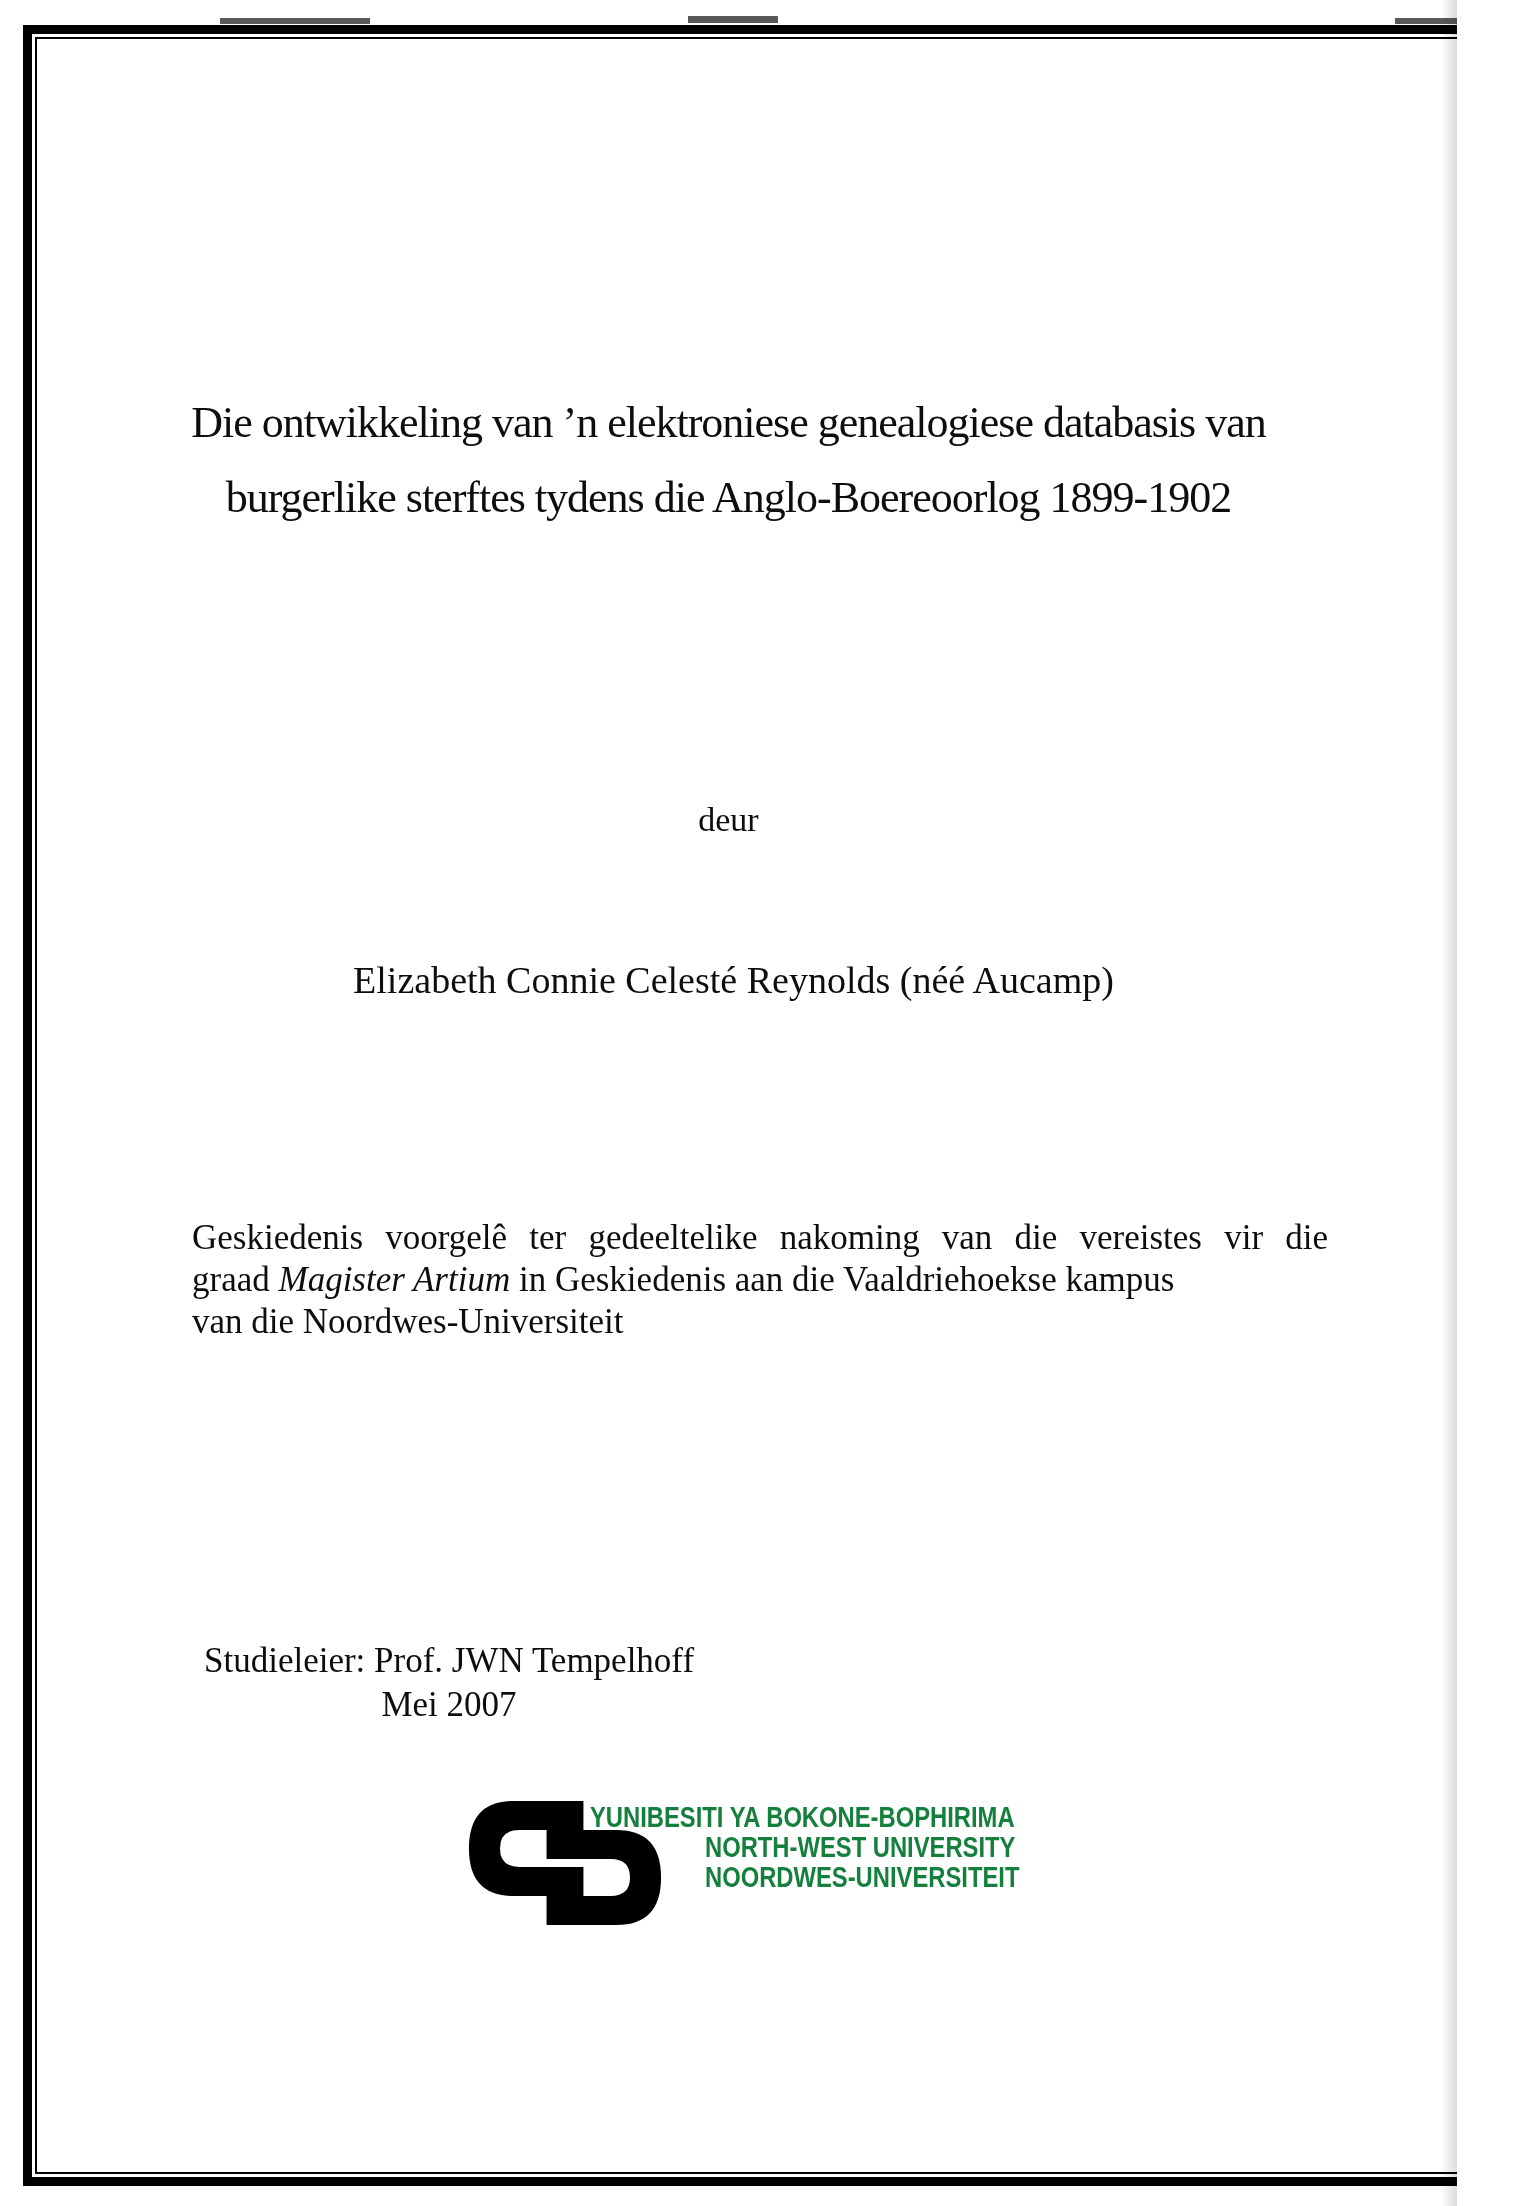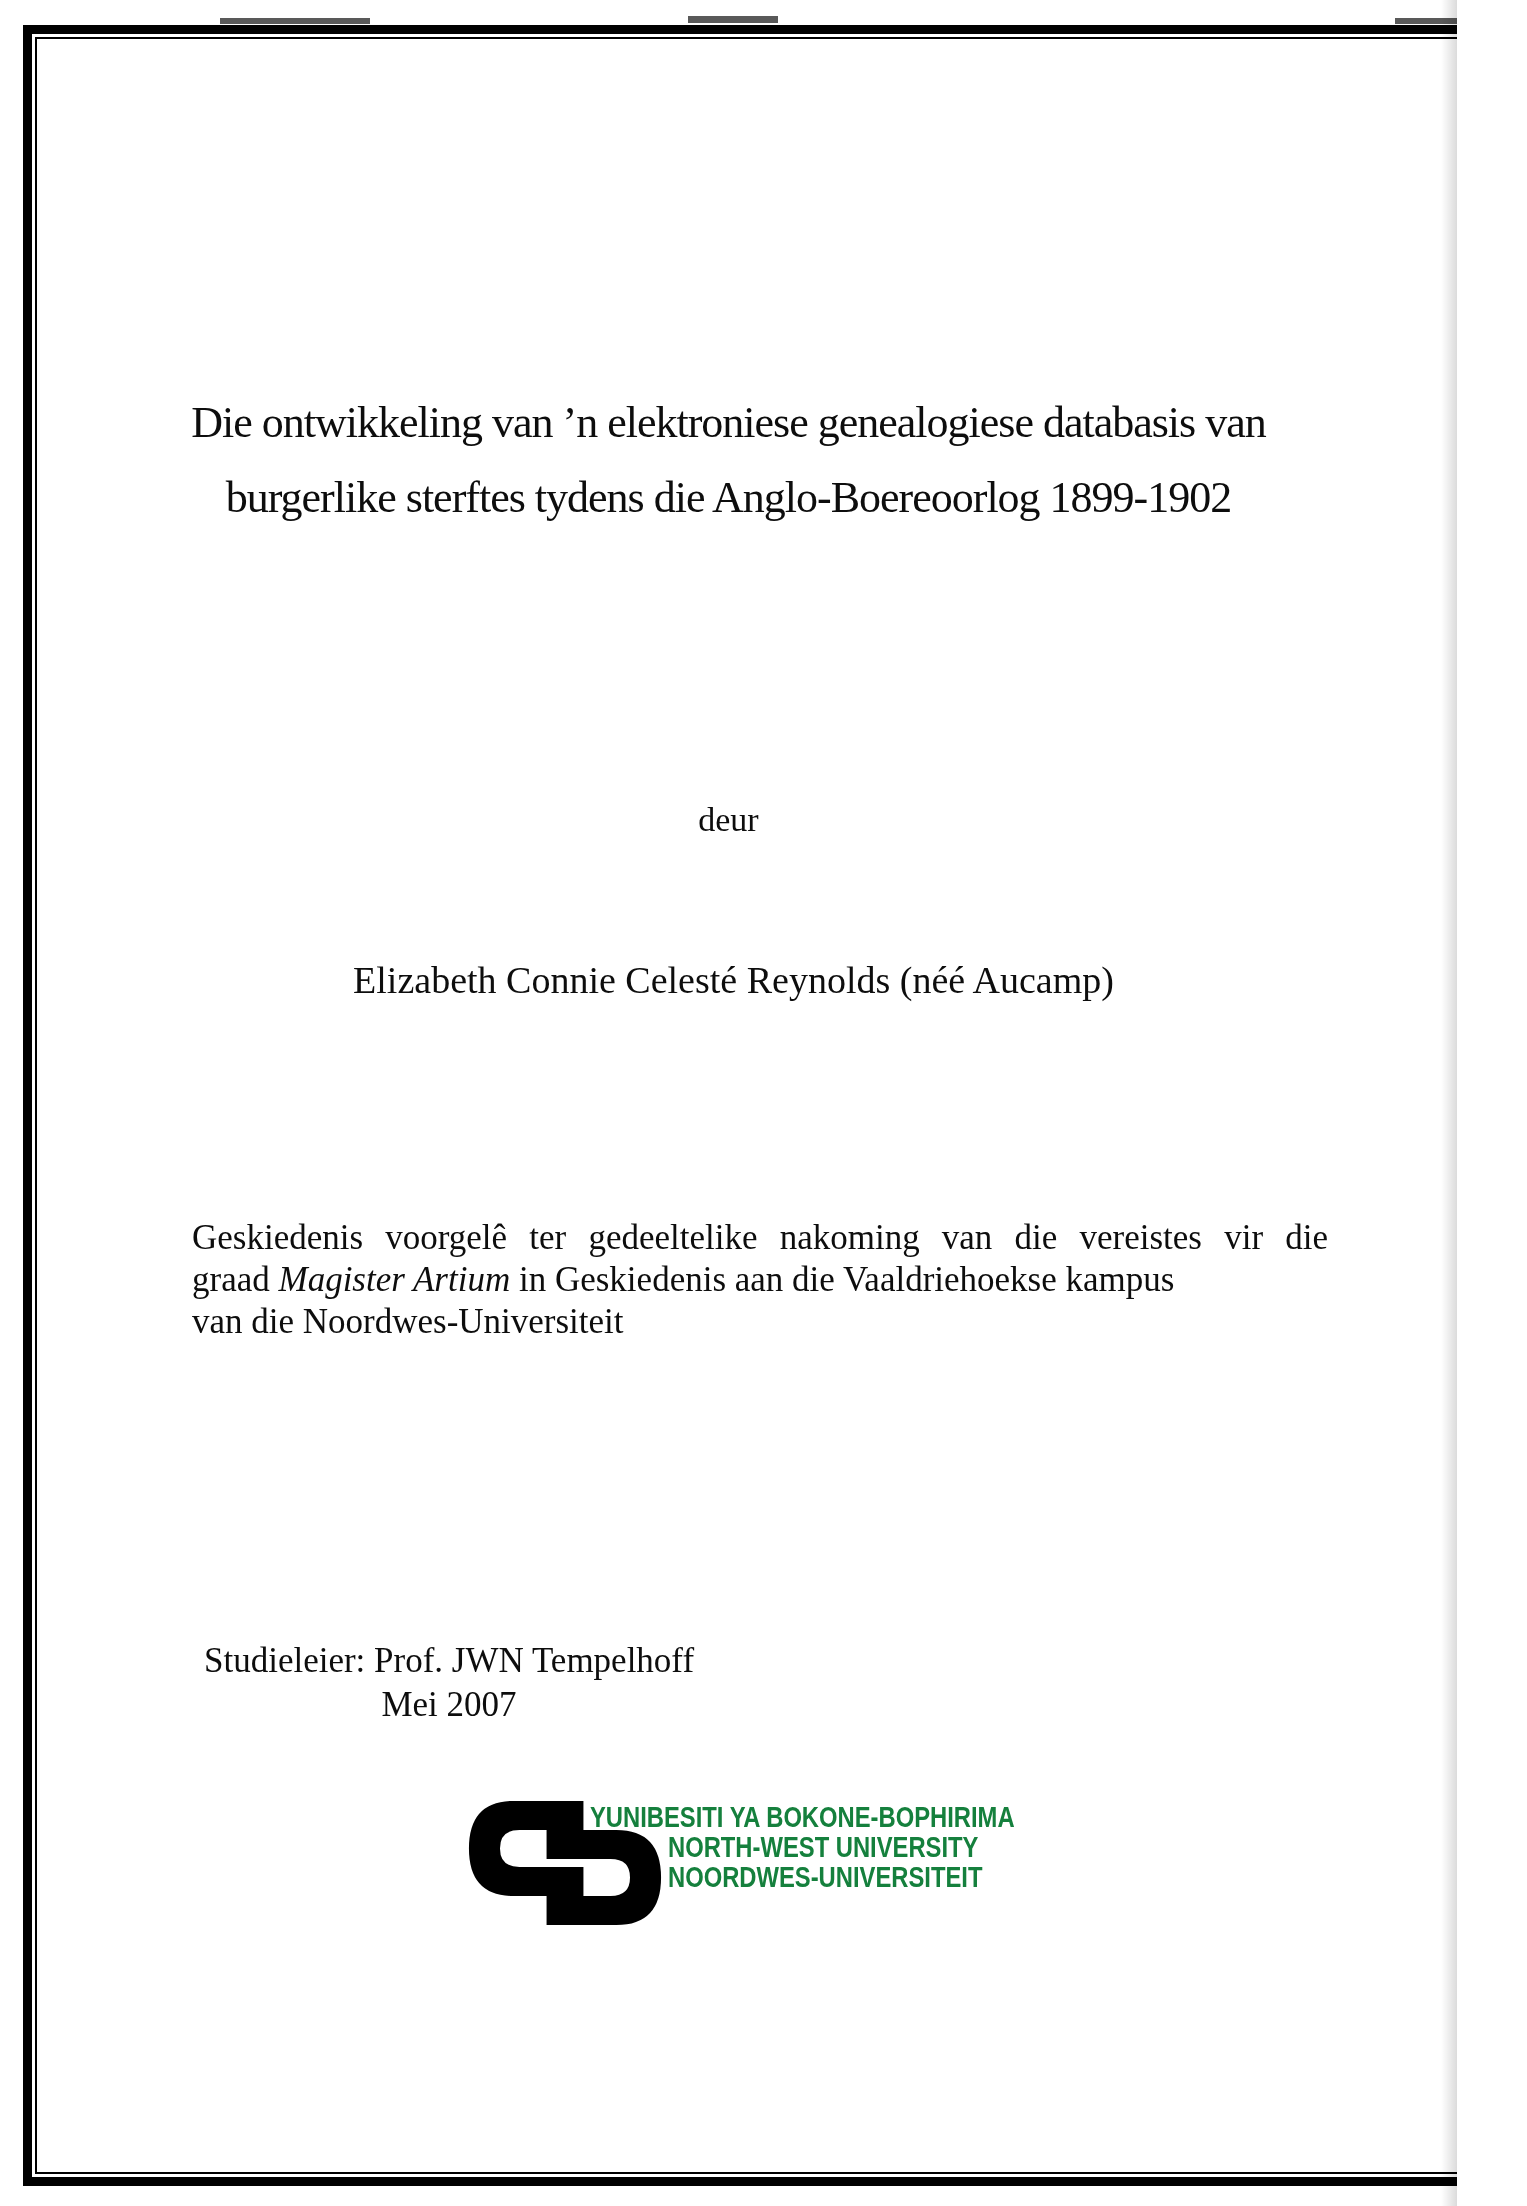--- a/index.html
+++ b/index.html
@@ -101,21 +101,21 @@
     font-size: 29px;
     line-height: 30px;
     white-space: nowrap;
     color: #15803d;
   }
   .logo-text .scaled {
     display: inline-block;
     transform: scaleX(0.82);
     transform-origin: 0 0;
   }
-  .logo-line-indent { margin-left: 78px; }
+  .logo-line-indent { margin-left: 115px; }
 </style>
 </head>
 <body>
 
 <div class="page">
 
   <div class="border-outer">
     <div class="border-inner"></div>
   </div>
   <div class="border-bump bump-1"></div>

